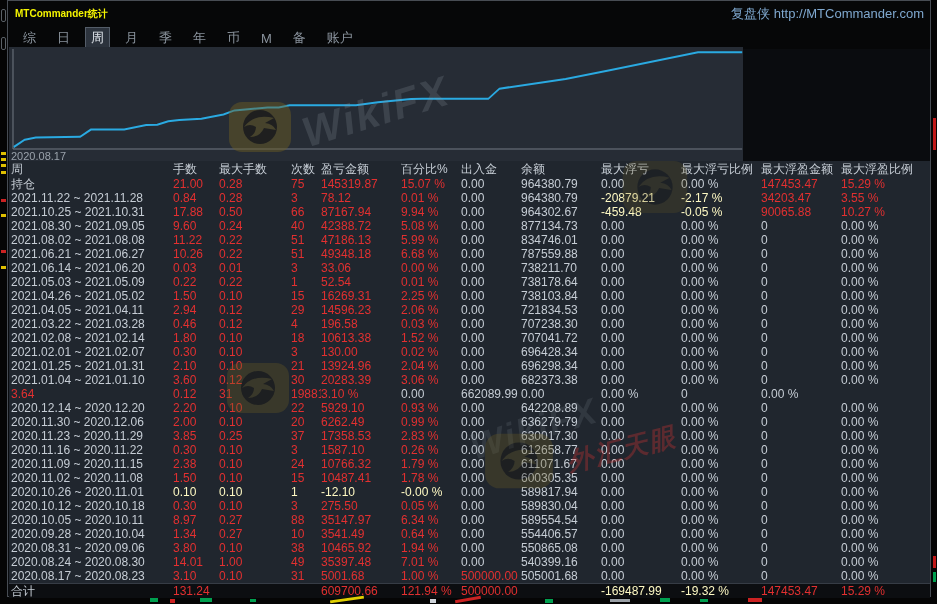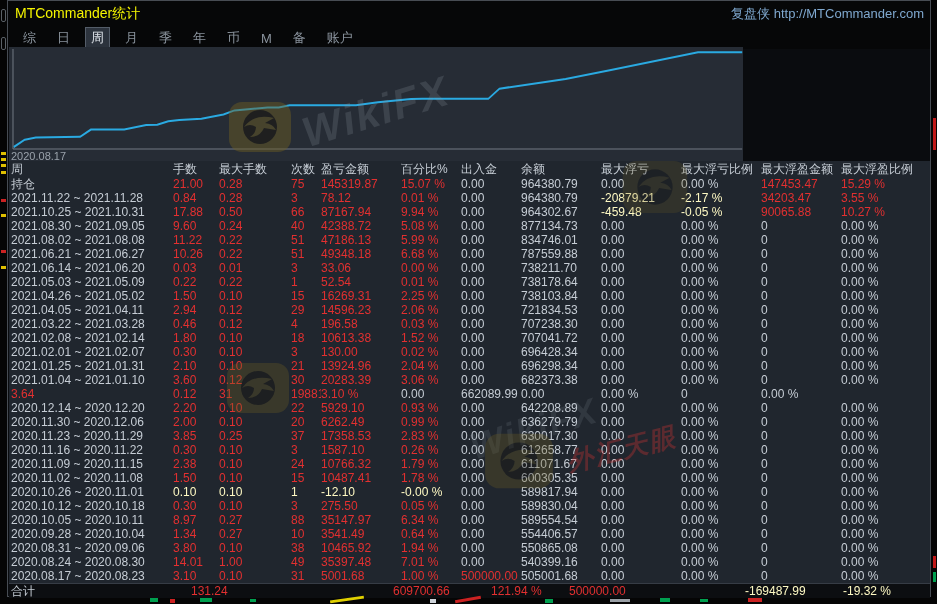--- a/index.html
+++ b/index.html
@@ -6,42 +6,42 @@
   html,body { width:937px; height:604px; background:#000; overflow:hidden;
               font-family:"Liberation Sans","DejaVu Sans",sans-serif; }
   body { position:relative; }
 
   .window { position:absolute; left:7px; top:0; width:924px; height:597px;
             background:#0a0c0f; border:1px solid #474c53; }
 
   .titlebar { position:absolute; left:0; top:0; width:100%; height:26px;
               display:flex; align-items:center; justify-content:space-between;
               padding:0 6px 0 7px; background:#060708; }
-  .title { color:#f4f400; font-size:14px; font-weight:normal; }
+  .title { color:#f4f400; font-size:10px; font-weight:bold; }
   .brand { color:#7fa8cf; font-size:13px; }
 
   .menubar { position:absolute; left:0; top:26px; width:100%; height:22px;
              display:flex; align-items:center; gap:11px; padding-left:10px;
              background:#060708; }
   .menu-item { color:#8a939d; font-size:13px; padding:1px 5px; cursor:default; }
   .menu-item.sel { color:#dde2e8; background:#2c333d; outline:1px solid #545d69; }
 
   .chart { position:absolute; left:1px; top:46px; width:734px; height:114px;
            background:#262c35; }
   .chart svg { position:absolute; left:0; top:0; width:100%; height:100%; }
   .x-label { position:absolute; font-size:11px; color:#9aa2ab; top:103px; }
   .x-label.start { left:2px; }
   .x-label.end { right:18px;margin-top:15px; }
 
   .table { position:absolute; left:1px; top:160px; width:921px; height:436px;
            background:#20262e; font-size:12px; }
   .trow { display:grid; height:14px; line-height:14px; padding-left:2px;
           grid-template-columns:162px 46px 72px 30px 80px 60px 60px 80px 80px 80px 80px 1fr; }
   .trow.head { height:16px; line-height:16px; }
-  .trow.total { background:#0c0e11; border-top:1px solid #363c45; height:15px; line-height:14px;gap:18px; }
+  .trow.total { background:#0c0e11; border-top:1px solid #363c45; height:15px; line-height:14px; }
   .cell { overflow:hidden; white-space:nowrap; }
   .cw { color:#c6cdd5; } .cr { color:#e23030; } .cg { color:#fef9c3; }
   .hd { color:#c6cdd5; }
 
   .wm { position:absolute; pointer-events:none; }
   .wm-text { font-weight:bold; font-style:italic; letter-spacing:2px; }
 
   .artifact { position:absolute; }
 
   .bottom-strip { position:absolute; left:0; top:596px; width:937px; height:8px; background:#050505; }

